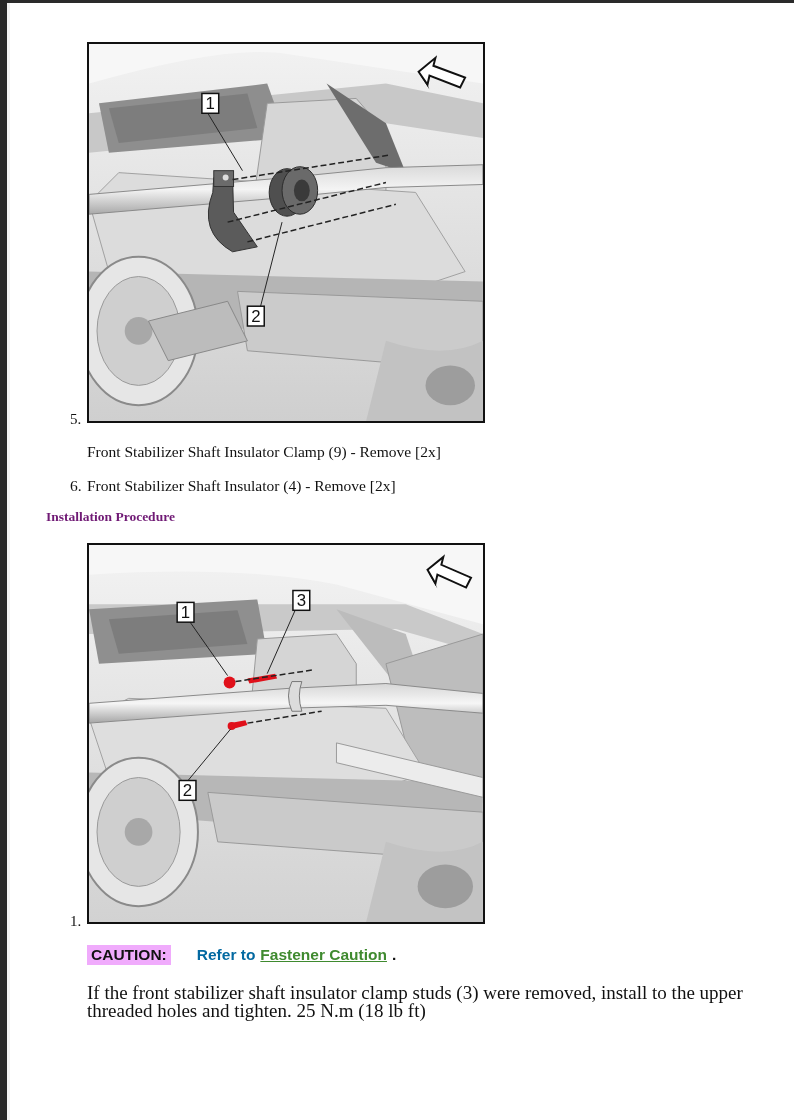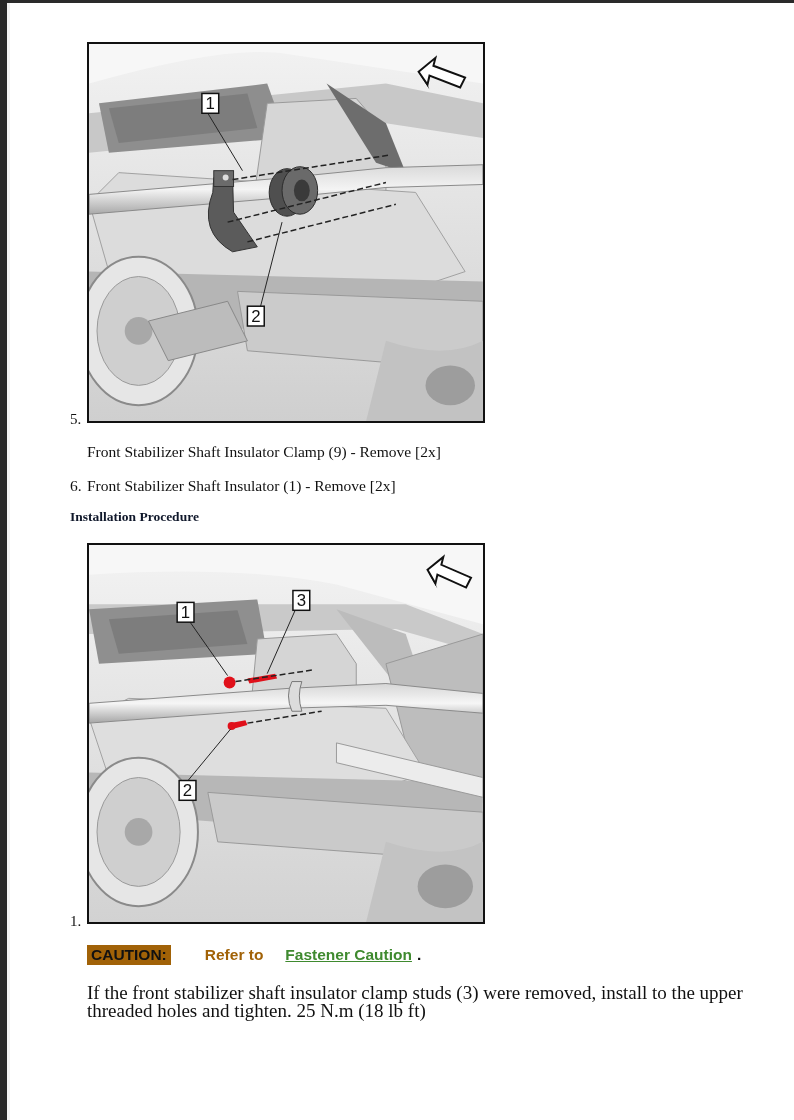--- a/index.html
+++ b/index.html
@@ -22,32 +22,32 @@
   .fig2 { top: 543px; }
 
   .step-num {
     position: absolute; font-size: 15px; line-height: 18px;
   }
   .body-text {
     position: absolute; font-size: 15.5px; line-height: 18px; white-space: nowrap;
   }
   .section-heading {
     position: absolute; left: 46px; top: 509px;
-    font-size: 13.5px; font-weight: bold; color: #0f172a; margin-left: 24px;
+    font-size: 13.5px; font-weight: bold; color: #701a75;
   }
   .caution-row {
     position: absolute; left: 87px; top: 944px; height: 22px;
     font-family: "Liberation Sans", "DejaVu Sans", sans-serif;
     font-size: 15.5px; font-weight: bold; display: flex; align-items: center;
   }
   .caution-badge {
-    background: #a16207; padding: 1px 4px; color: #111;
-  }
-  .caution-refer { margin-left: 34px; color: #a16207; }
-  .caution-link { margin-left: 22px; color: #3f8a2f; text-decoration: underline; cursor: pointer; }
+    background: #f0abfc; padding: 1px 4px; color: #111;
+  }
+  .caution-refer { margin-left: 26px; color: #0369a1; }
+  .caution-link { margin-left: 5px; color: #3f8a2f; text-decoration: underline; cursor: pointer; }
   .caution-dot { margin-left: 5px; color: #111; }
 
   .paragraph {
     position: absolute; left: 87px; top: 984px; width: 690px;
     font-size: 19px; line-height: 18px;
   }
   .callout-text { font-family: "Liberation Sans", "DejaVu Sans", sans-serif; font-size: 17px; }
 </style>
 </head>
 <body>
@@ -126,21 +126,21 @@
     <g>
       <path d="M333 28 L350 14 L348 22 L380 34 L375 44 L344 32 L342 41 Z" fill="#fff" stroke="#111" stroke-width="2"></path>
       <path d="M333 28 L342 41 L344 46 L335 32 Z" fill="#111"></path>
     </g>
   </svg>
 </div>
 
 <span class="step-num" style="left:70px; top:410px;">5.</span>
 <span class="body-text" style="left:87px; top:443px;">Front Stabilizer Shaft Insulator Clamp (9) - Remove [2x]</span>
 <span class="step-num" style="left:70px; top:477px; font-size:15.5px;">6.</span>
-<span class="body-text" style="left:87px; top:477px;">Front Stabilizer Shaft Insulator (1) - Remove [2x]</span>
+<span class="body-text" style="left:87px; top:477px;">Front Stabilizer Shaft Insulator (4) - Remove [2x]</span>
 
 <div class="section-heading">Installation Procedure</div>
 
 <div class="figure fig2">
   <svg viewBox="0 0 398 381">
     <defs>
       <linearGradient id="g2" x1="0" y1="0" x2="0" y2="1">
         <stop offset="0" stop-color="#f3f3f3"></stop>
           <stop offset="1" stop-color="#d2d2d2"></stop>
       </linearGradient>

